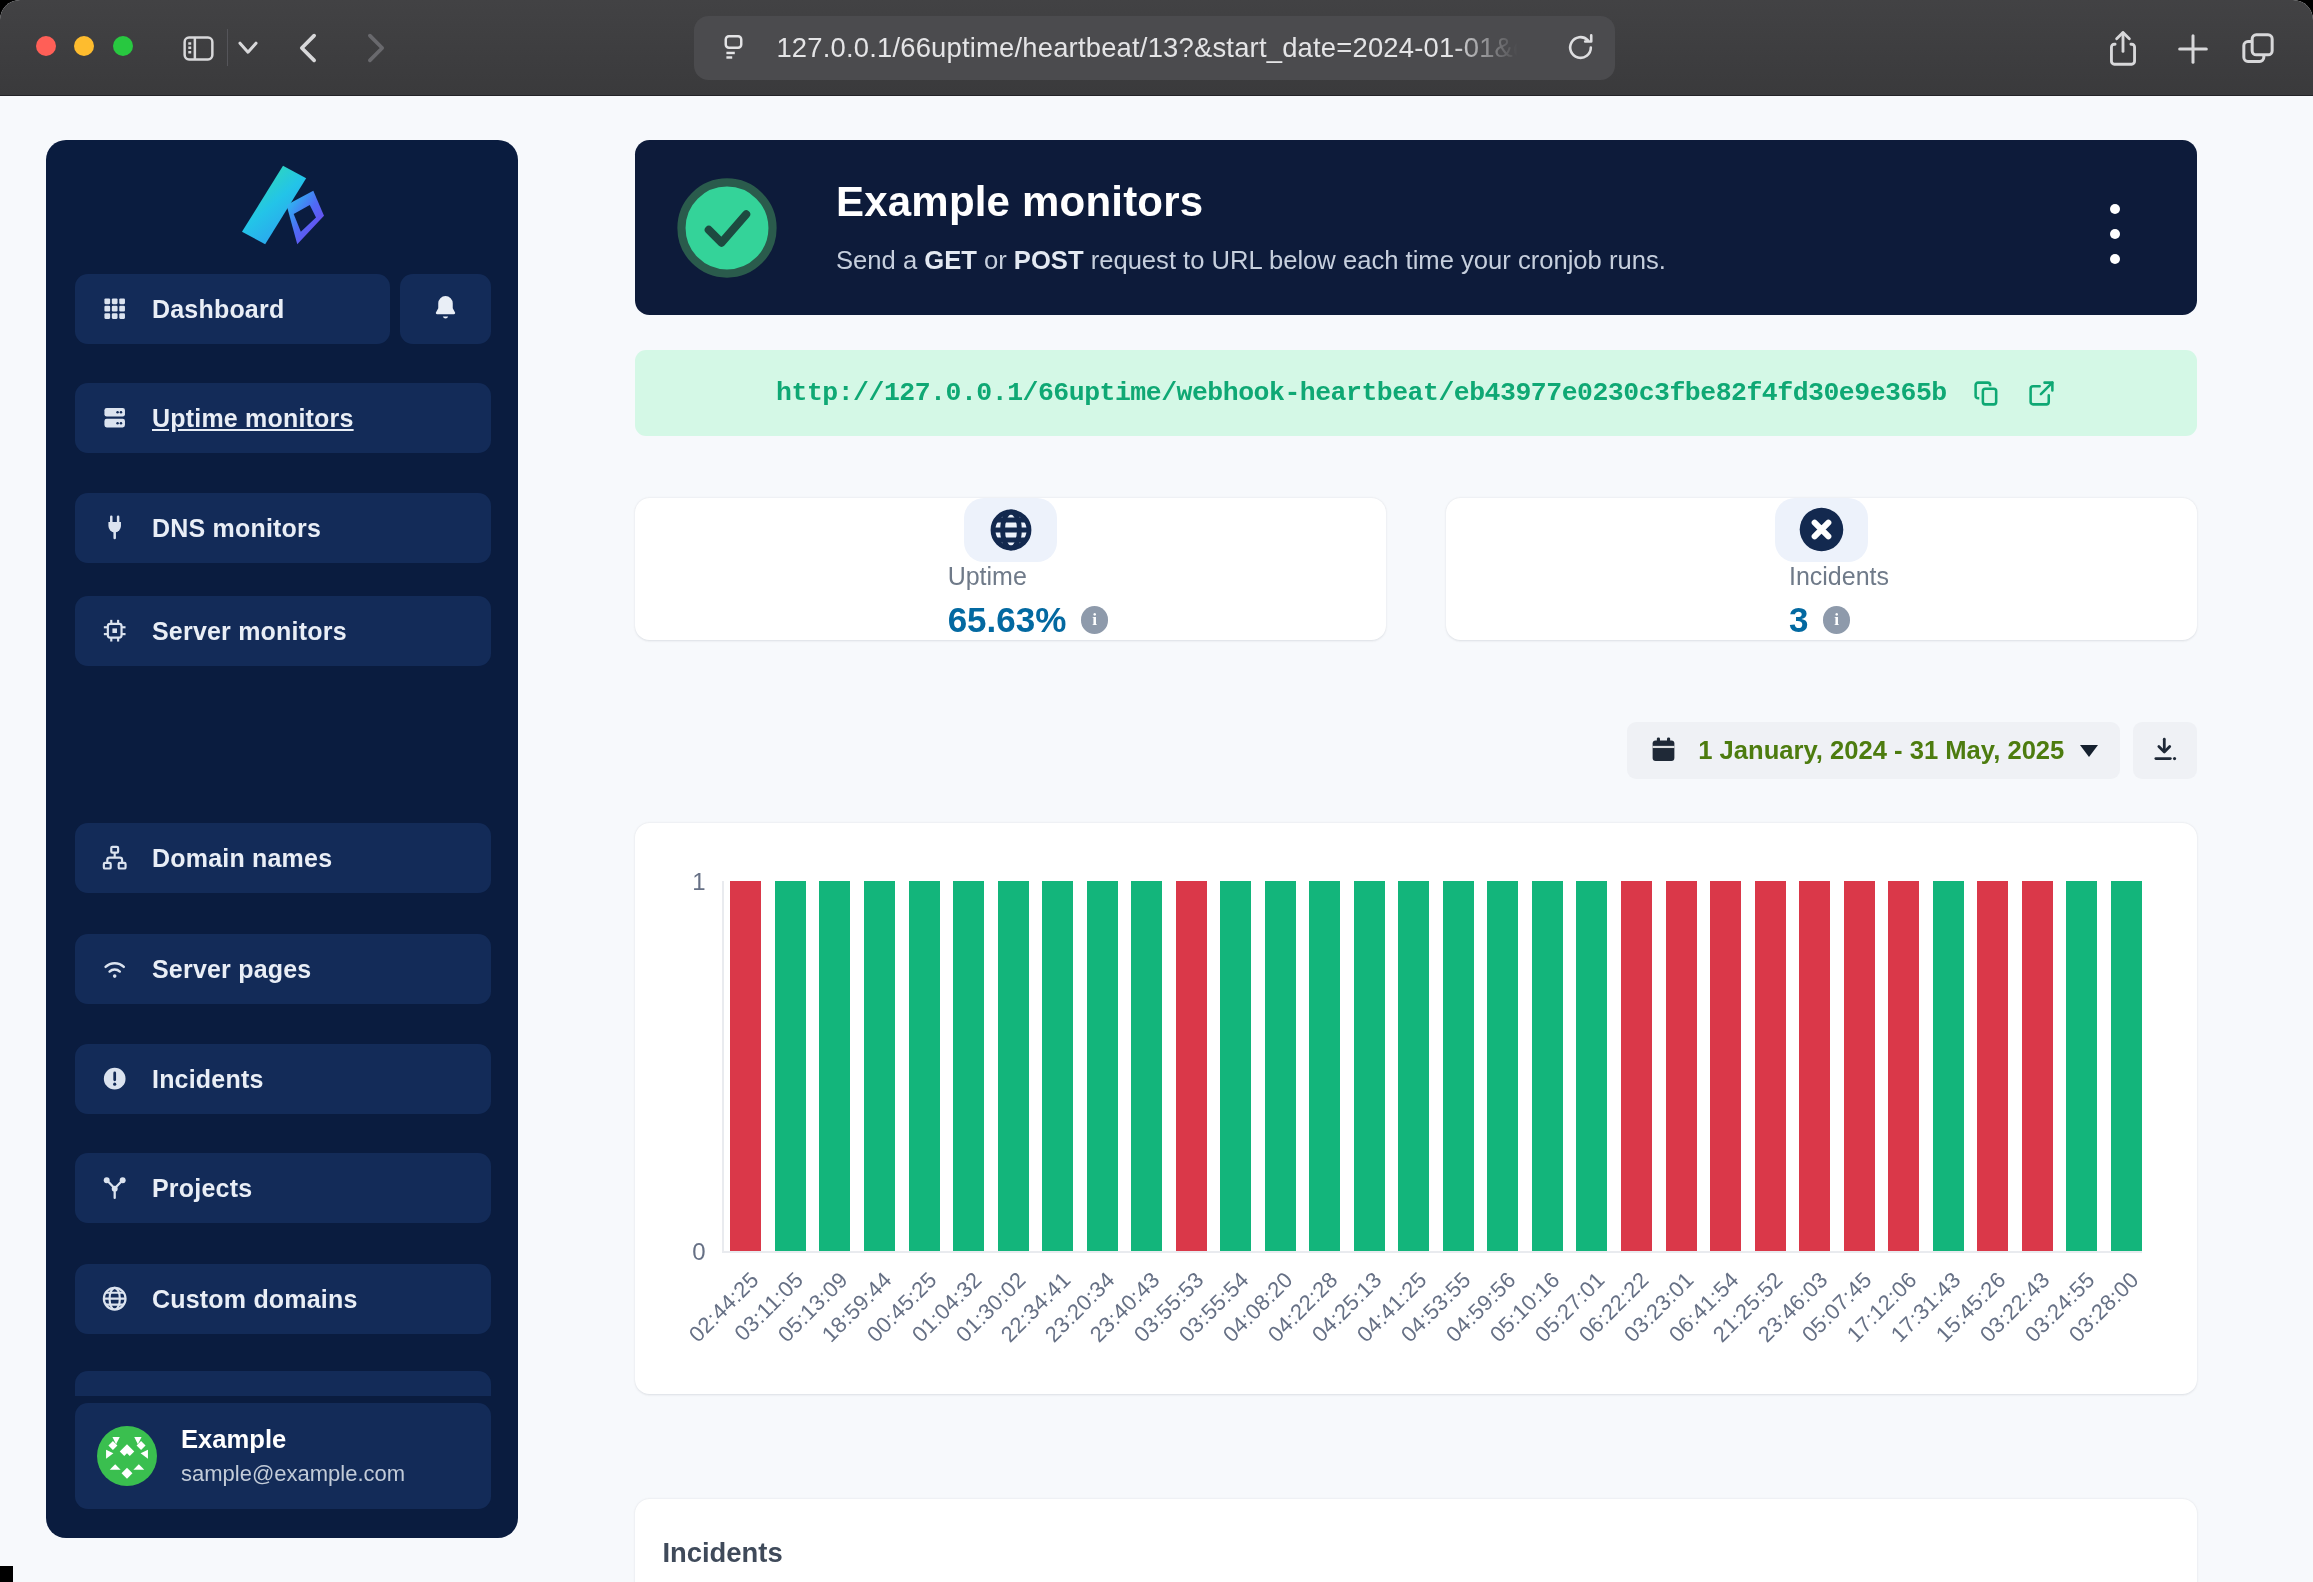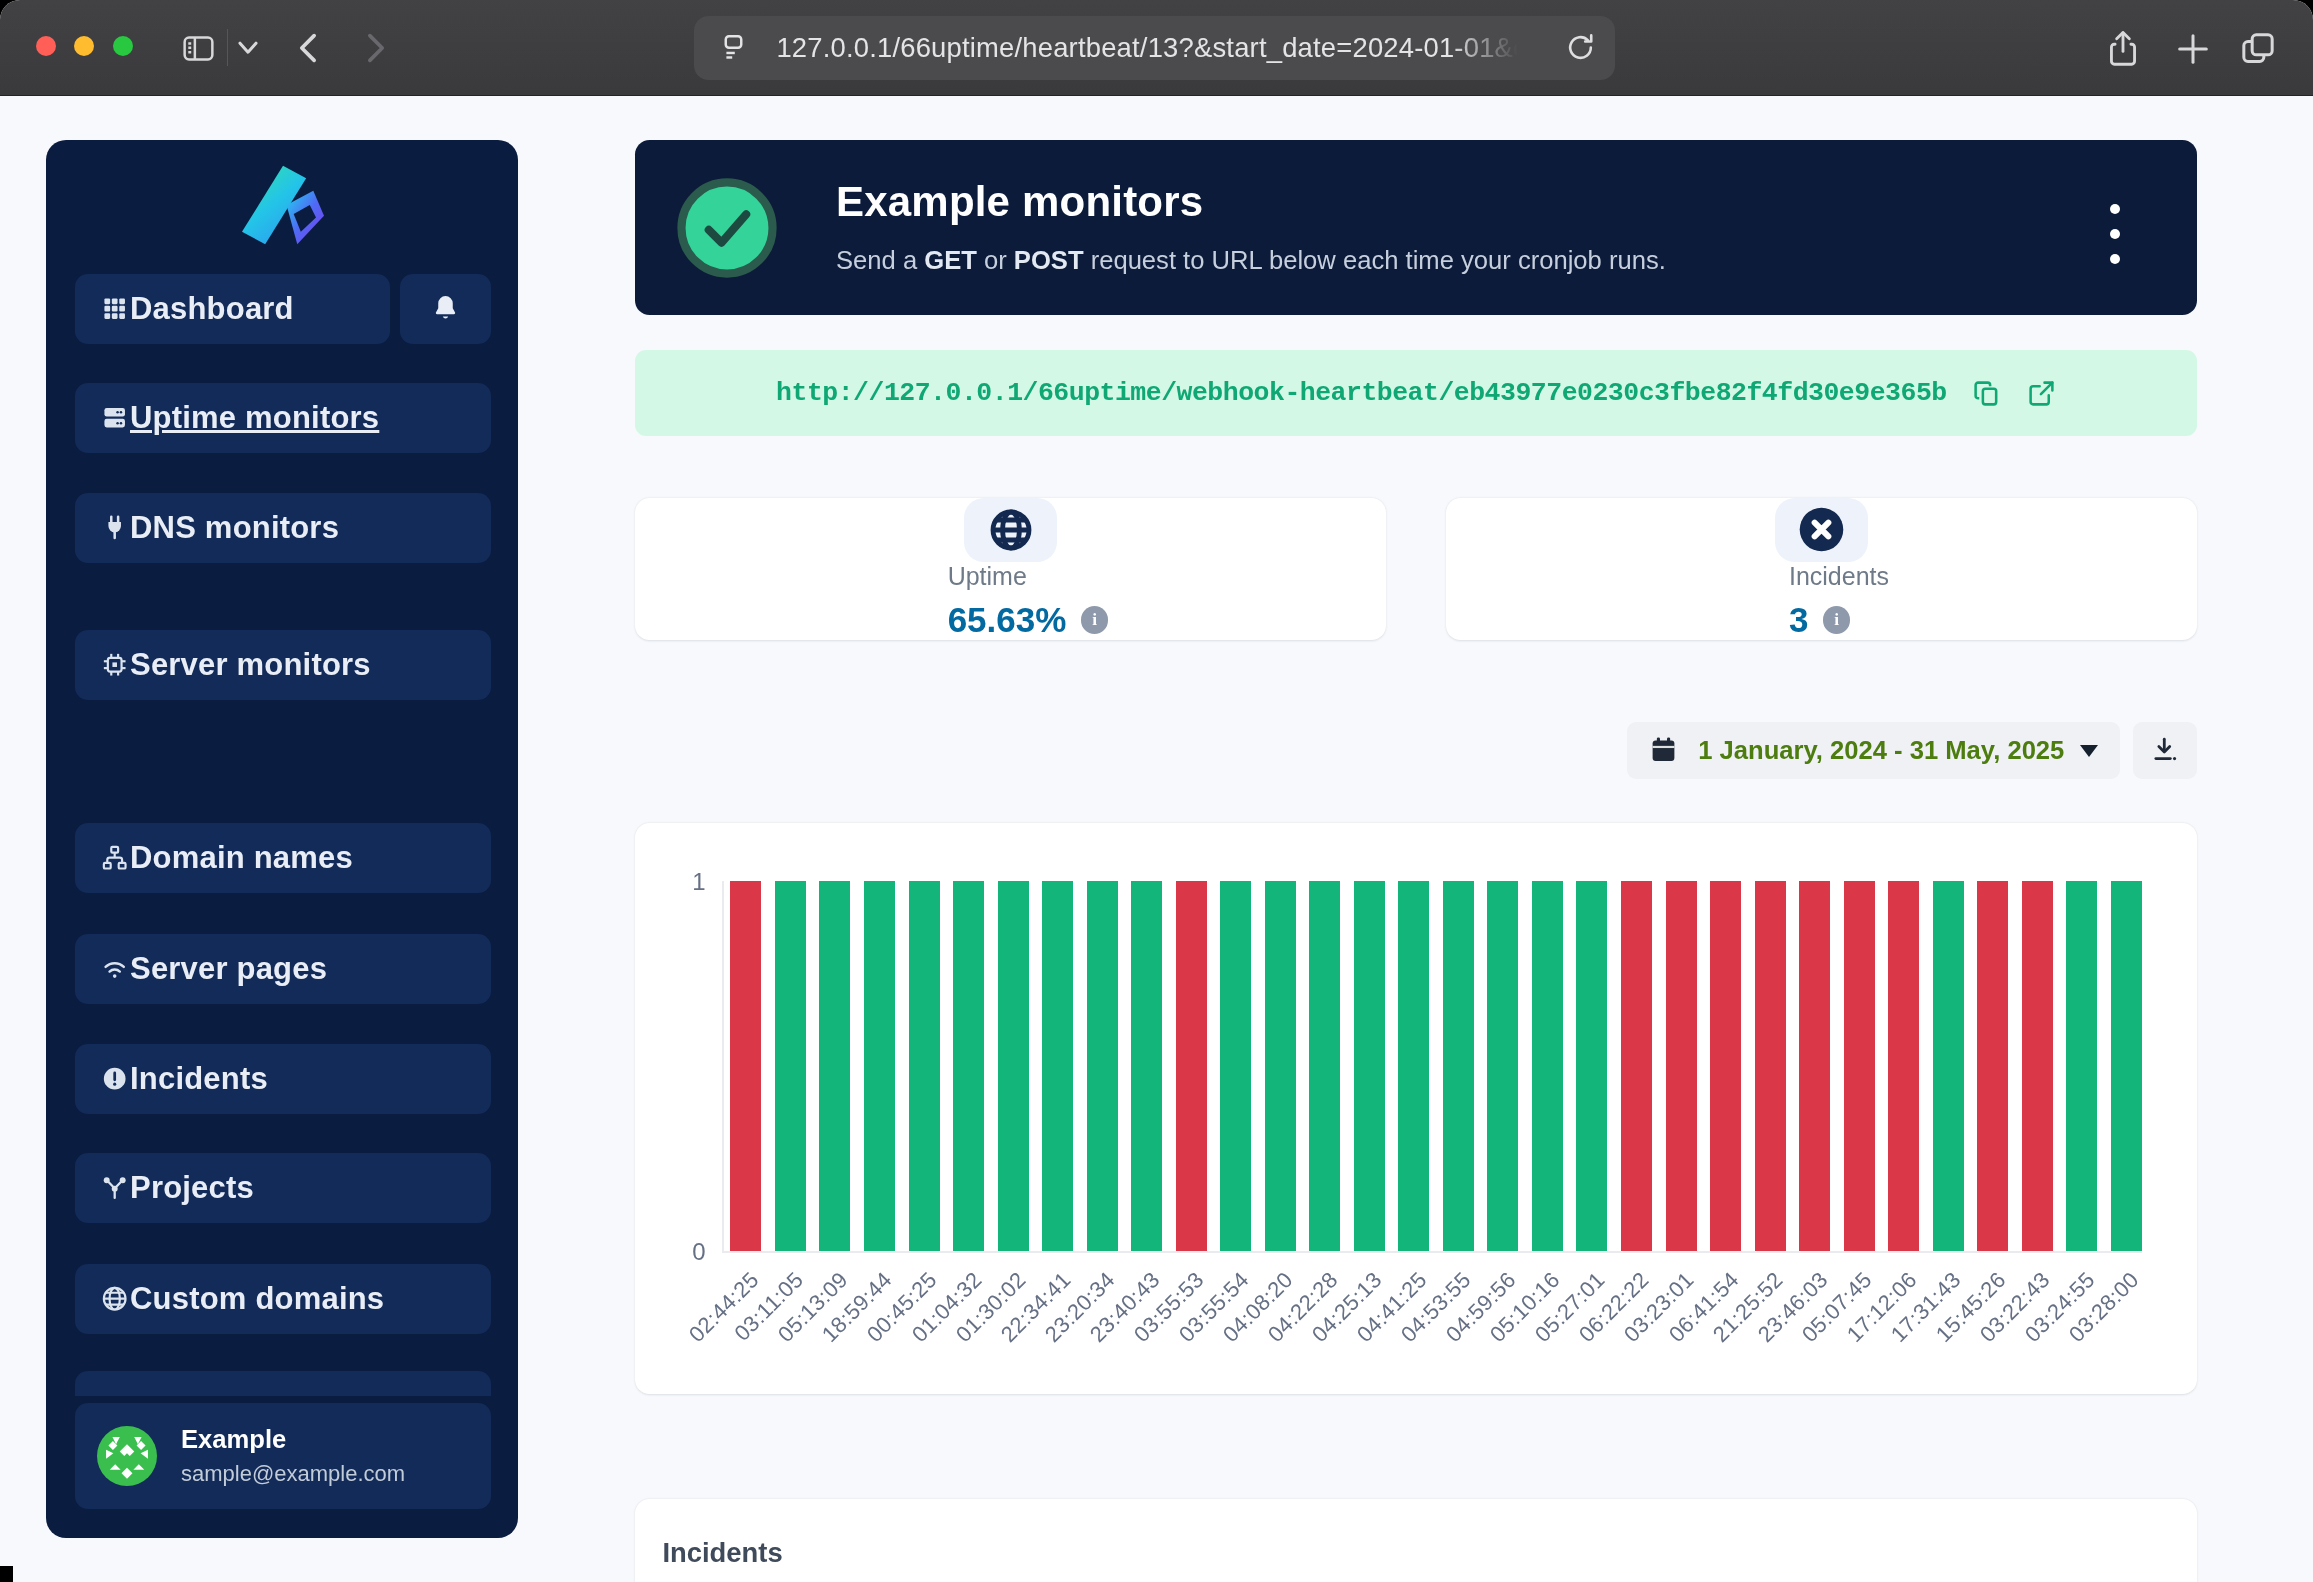--- a/index.html
+++ b/index.html
@@ -22,21 +22,21 @@
     -webkit-mask-image:linear-gradient(to right,#000 90%,transparent 99%); mask-image:linear-gradient(to right,#000 90%,transparent 99%); }
   .reload { position:absolute; right:18.3px; top:15.5px; color:#dedee0; }
 
   
   .sidebar { position:absolute; left:46px; top:140px; width:472px; height:1398px; border-radius:20px;
     background:#0a1c3f; overflow:hidden; }
   .logo { position:absolute; left:192px; top:24px; width:90px; height:82px; }
   .nav-item { position:absolute; left:29px; width:416px; height:70px; border-radius:12.8px; background:#132b58;
     display:flex; align-items:center; padding:0 0 0 24px; color:#e9eef6; cursor:pointer; }
   .nav-item .ic { width:31px; height:31px; color:#dbe3ef; flex:0 0 auto; display:flex; align-items:center; justify-content:center; }
-  .nav-item .lbl { font-size:31px; font-weight:600; letter-spacing:0.2px; }
+  .nav-item .lbl { font-size:25px; font-weight:600; margin-left:22px; letter-spacing:0.2px; }
   .nav-item.active { background:var(--accent,#1d4ed8); }
   .dash-item { width:315px; }
   .bell-btn { position:absolute; left:354px; width:91px; height:70px; border-radius:12.8px; background:#132b58;
     display:flex; align-items:center; justify-content:center; color:#e9eef6; cursor:pointer; }
   .sliver { position:absolute; left:29px; top:1231px; width:416px; height:25px; border-radius:12.8px 12.8px 0 0; background:#132b58; }
   .user-card { position:absolute; left:29px; top:1263px; width:416px; height:106px; border-radius:12.8px; background:#132b58;
     display:flex; align-items:center; padding:0 22px; }
   .user-meta { margin-left:24px; }
   .user-name { color:#fff; font-size:25.6px; font-weight:700; }
   .user-email { color:#c2cbd8; font-size:22px; margin-top:7.3px; }
@@ -233,21 +233,21 @@
         <svg width="27.4" height="27.4" viewBox="0 0 24 24" fill="none" stroke="currentColor" stroke-width="2.2" stroke-linecap="round">
           <line x1="9" y1="2.5" x2="9" y2="7"></line>
             <line x1="15" y1="2.5" x2="15" y2="7"></line>
           <path d="M6.5 7h11v3.5a5.5 5.5 0 0 1-11 0z" fill="currentColor" stroke="none"></path>
           <line x1="12" y1="16" x2="12" y2="21"></line>
         </svg>
       </span>
       <span class="lbl">DNS monitors</span>
     </div>
 
-    <div class="nav-item" style="top:490px;">
+    <div class="nav-item" style="top:456px;">
       <span class="ic">
         <svg width="27.4" height="27.4" viewBox="0 0 24 24" fill="none" stroke="currentColor" stroke-width="1.9">
           <rect x="6" y="6" width="12" height="12" rx="2"></rect>
             <rect x="10" y="10" width="4" height="4" fill="currentColor" stroke="none"></rect>
           <line x1="9" y1="2.5" x2="9" y2="6"></line>
             <line x1="15" y1="2.5" x2="15" y2="6"></line>
           <line x1="9" y1="18" x2="9" y2="21.5"></line>
             <line x1="15" y1="18" x2="15" y2="21.5"></line>
           <line x1="2.5" y1="9" x2="6" y2="9"></line>
             <line x1="2.5" y1="15" x2="6" y2="15"></line>

